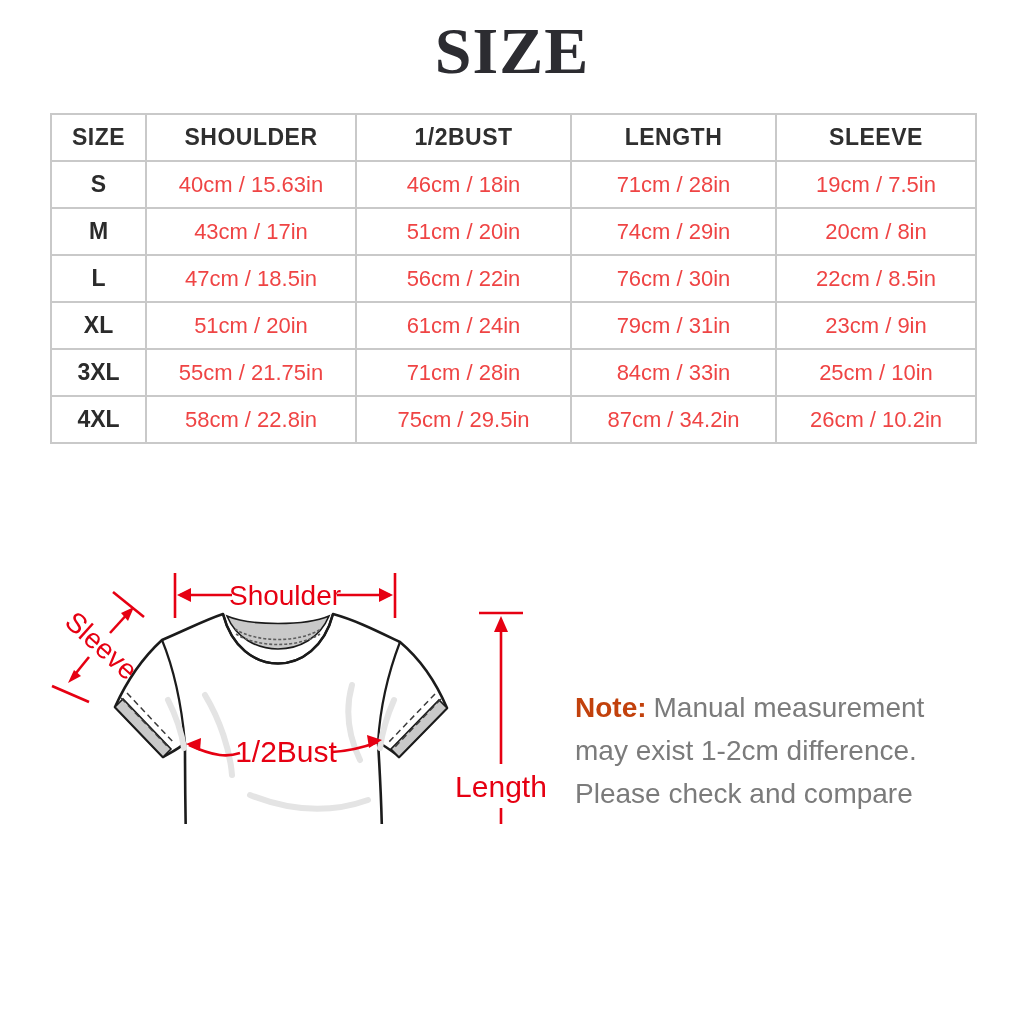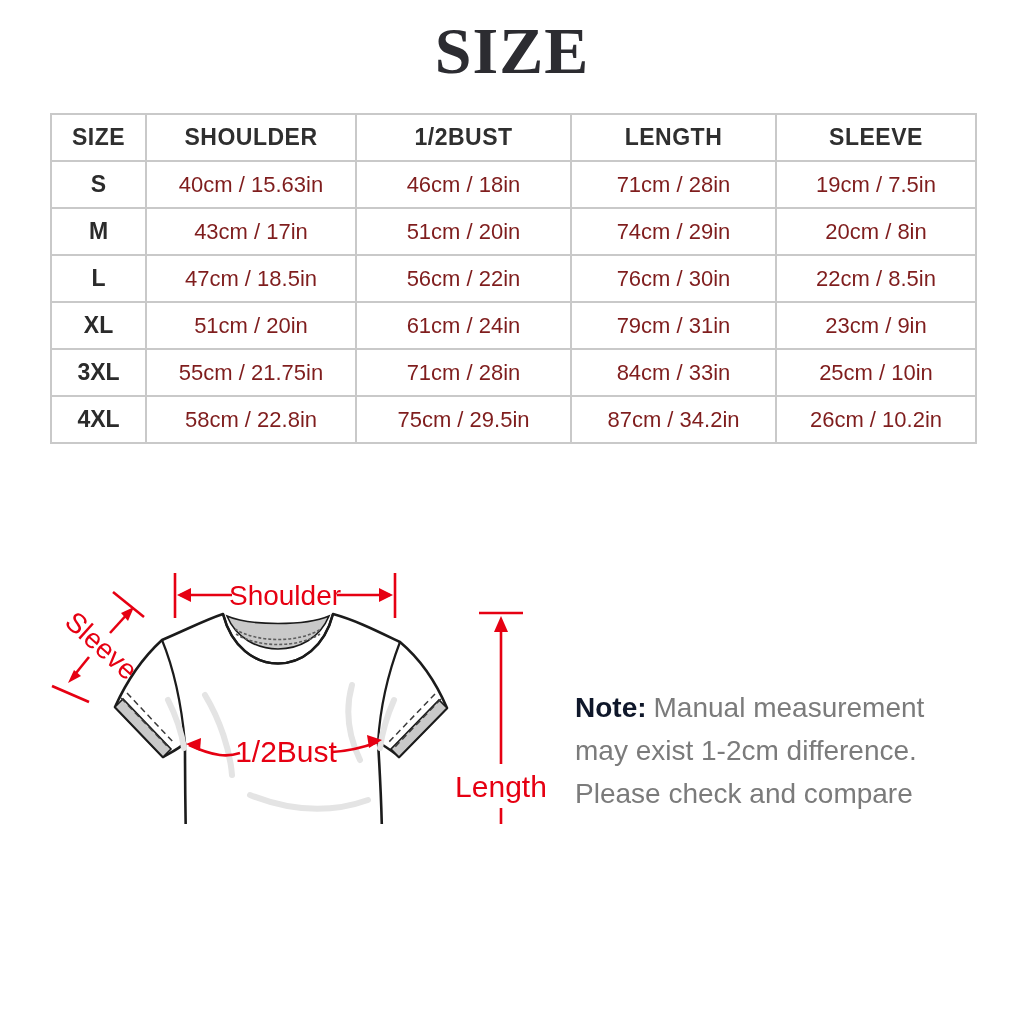--- a/index.html
+++ b/index.html
@@ -40,40 +40,40 @@
     vertical-align: middle;
     overflow: hidden;
     white-space: nowrap;
   }
   table.size-table th {
     font-size: 23px;
     font-weight: bold;
     color: #2f2f2f;
     letter-spacing: 0.5px;
   }
-  table.size-table td { font-size: 22px; color: #7f1d1d; }
+  table.size-table td { font-size: 22px; color: #ef4444; }
   table.size-table td.size-col { font-size: 23px; font-weight: bold; color: #2b2b2b; }
   col.c-size  { width: 95px; }
   col.c-should{ width: 210px; }
   col.c-bust  { width: 215px; }
   col.c-len   { width: 205px; }
   col.c-sleeve{ width: 200px; }
 
   .diagram-svg { position: absolute; left: 40px; top: 550px; }
 
   .note {
     position: absolute;
     left: 575px;
     top: 686px;
     width: 352px;
     font-size: 28px;
     line-height: 43px;
     color: #7b7b7b;
   }
-  .note b { color: #0f172a; font-weight: bold; margin-right: 7px; }
+  .note b { color: #c2410c; font-weight: bold; margin-right: 7px; }
 
   .red-line   { stroke: #e60012; stroke-width: 2.6; fill: none; }
   .red-fill   { fill: #e60012; stroke: none; }
   .red-text   { fill: #e60012; font-family: "Liberation Sans", sans-serif; }
   .outline    { fill: #ffffff; stroke: #1b1b1b; stroke-width: 2.6; stroke-linejoin: round; }
   .seam       { fill: none; stroke: #1b1b1b; stroke-width: 2.2; }
   .grayfill   { fill: #c9c9c9; stroke: #1b1b1b; stroke-width: 1.6; }
   .grayfill-ns{ fill: #c9c9c9; stroke: none; }
   .stitch     { fill: none; stroke: #3a3a3a; stroke-width: 1.5; stroke-dasharray: 6 4; }
   .braid      { fill: none; stroke: #5c5c5c; stroke-width: 1.6; stroke-dasharray: 3 2; }

